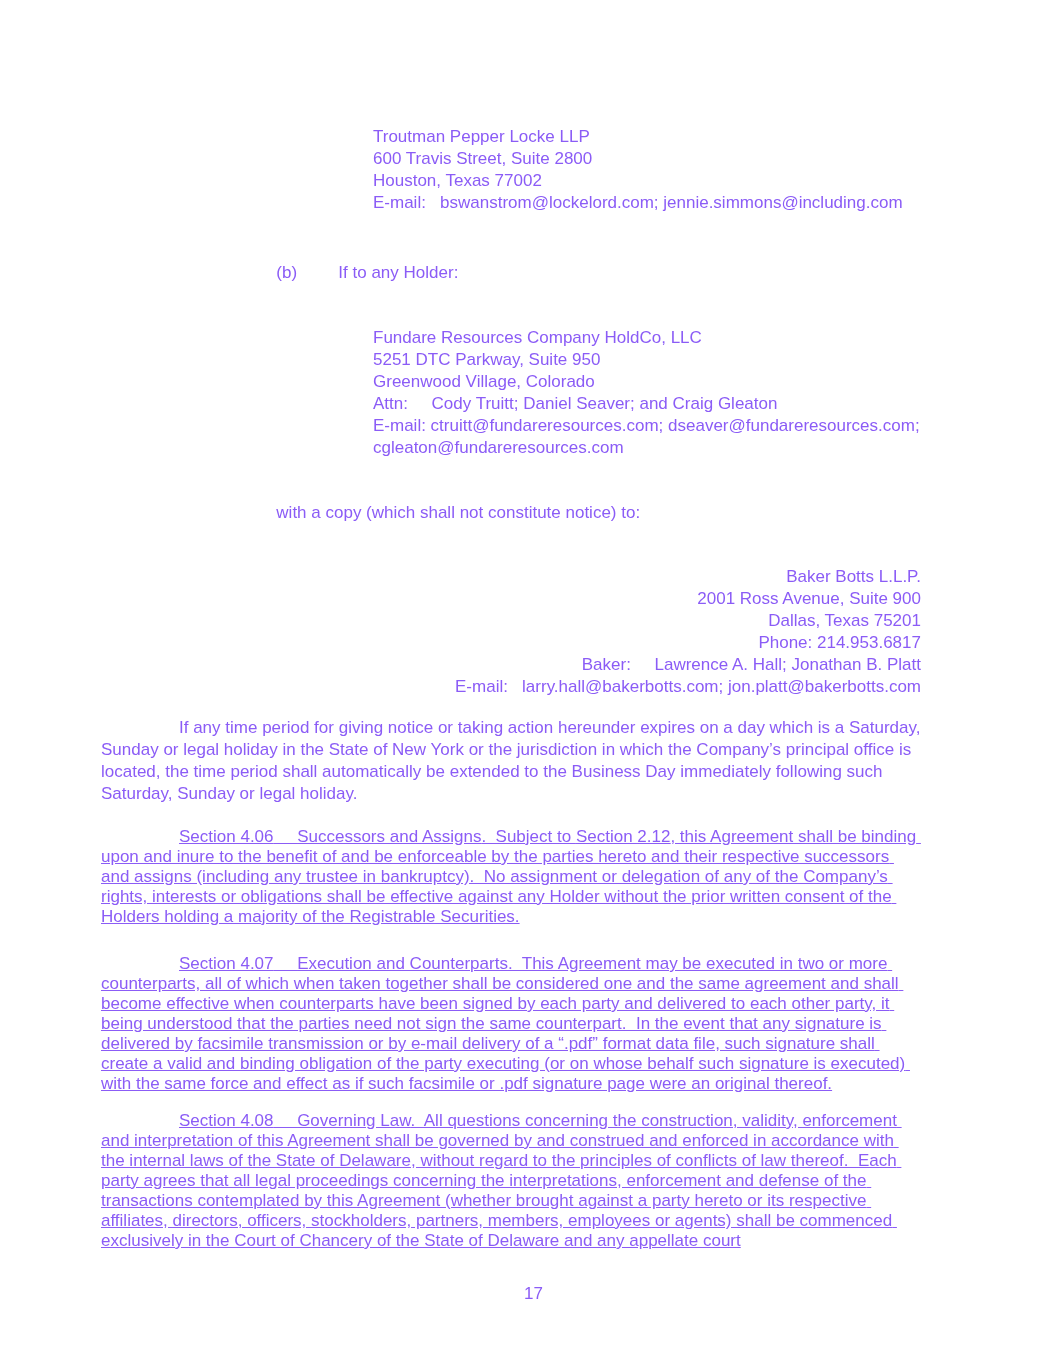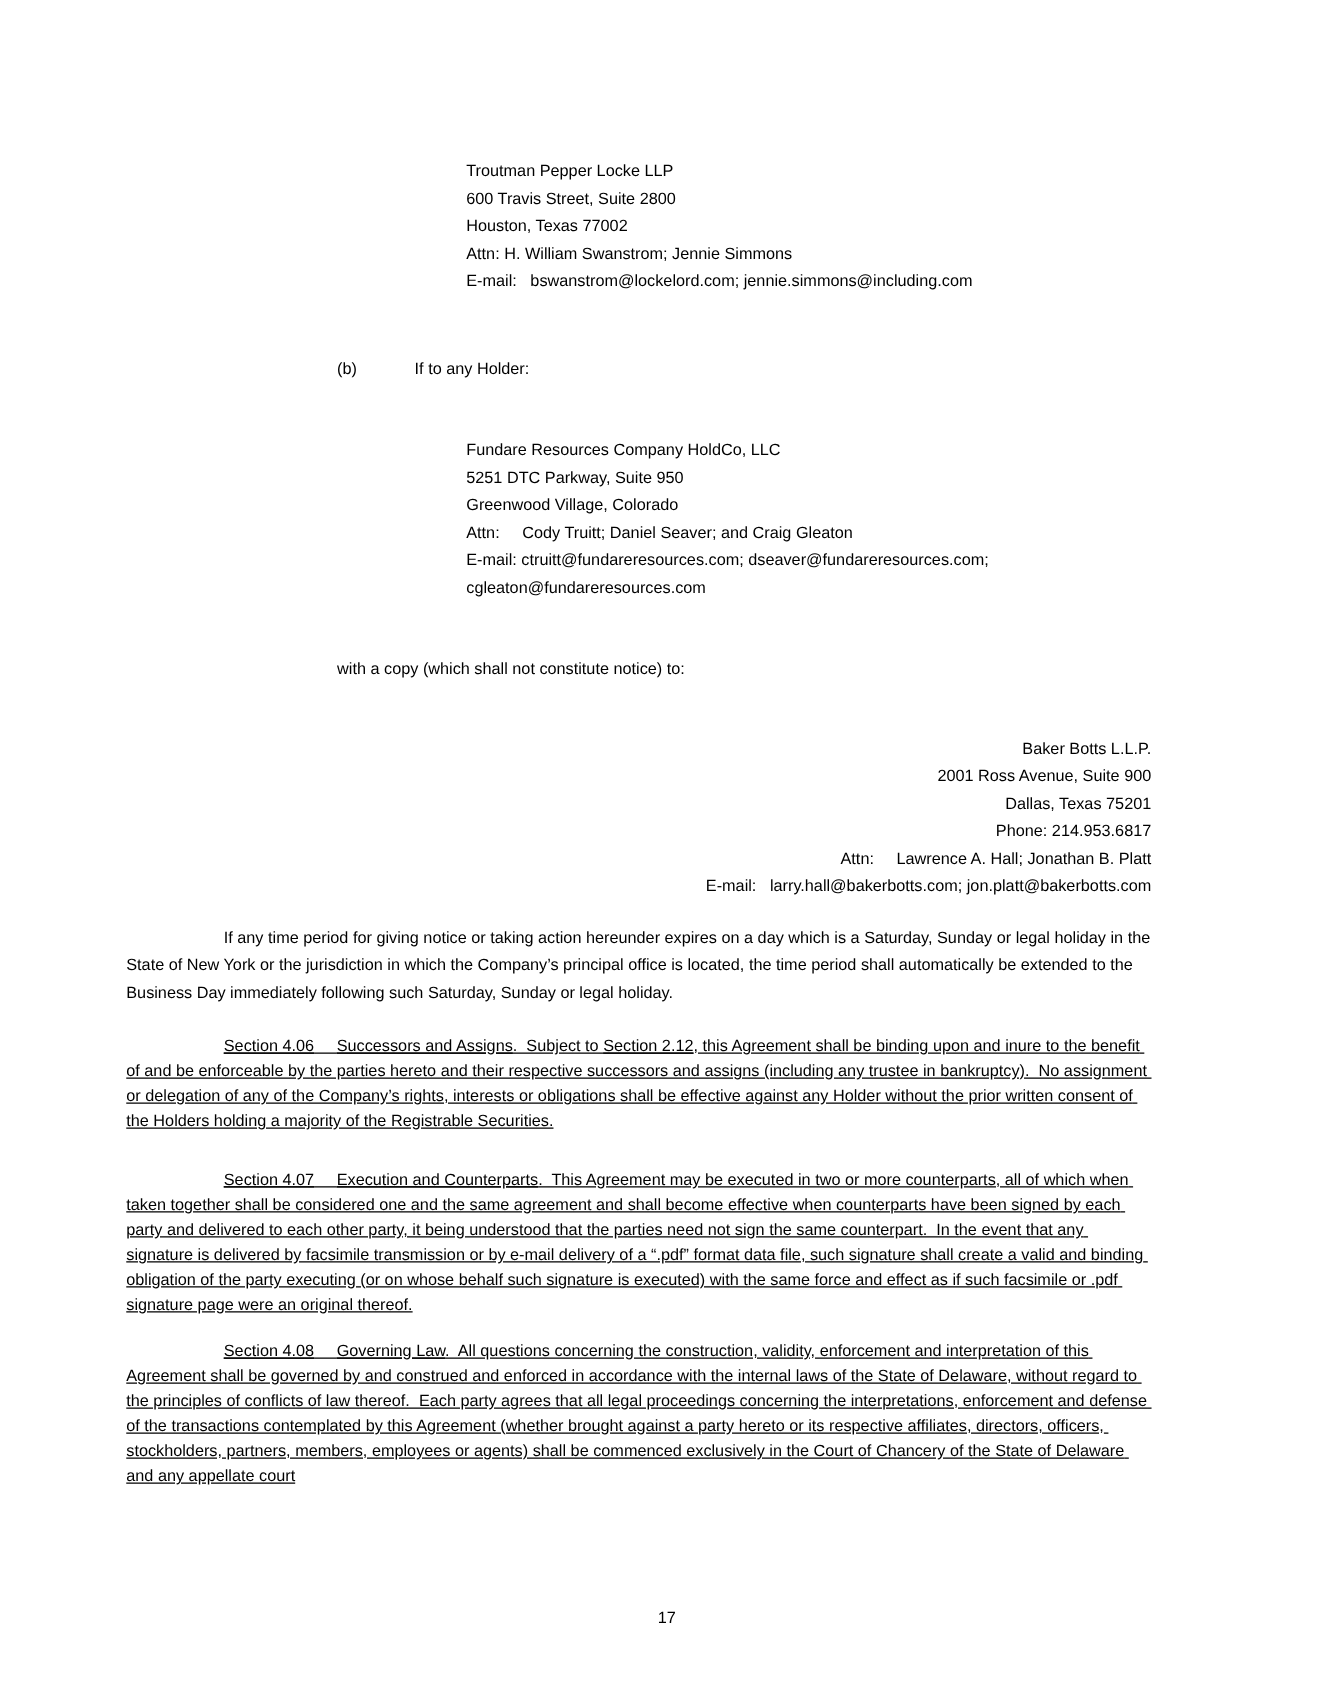--- a/index.html
+++ b/index.html
@@ -5,23 +5,23 @@
   html, body {
     margin: 0;
     padding: 0;
     background: #ffffff;
   }
   .page {
     position: relative;
     width: 1055px;
     height: 1365px;
     background: #ffffff;
-    color: #000000;
+    color: #8b5cf6;
     font-family: "Liberation Sans", "DejaVu Sans", sans-serif;
-    font-size: 13px;
+    font-size: 17px;
     overflow: hidden;
   }
   .content {
     position: absolute;
     left: 101px;
     top: 126px;
     width: 820px;
   }
   .addr {
     margin-left: 272px;
@@ -70,21 +70,20 @@
 </head>
 <body>
 
 <div class="page">
   <div class="content">
 
     <div class="addr mb26">
       <div class="line">Troutman Pepper Locke LLP</div>
       <div class="line">600 Travis Street, Suite 2800</div>
       <div class="line">Houston, Texas 77002</div>
-      <div class="line">Attn: H. William Swanstrom; Jennie Simmons</div>
       <div class="line">E-mail:   bswanstrom@lockelord.com; jennie.simmons@including.com</div>
     </div>
 
     <div class="clause mb21">
       <span class="marker">(b)</span><span>If to any Holder:</span>
     </div>
 
     <div class="addr mb21">
       <div class="line">Fundare Resources Company HoldCo, LLC</div>
       <div class="line">5251 DTC Parkway, Suite 950</div>
@@ -96,21 +95,21 @@
 
     <div class="clause mb20">
       <span>with a copy (which shall not constitute notice) to:</span>
     </div>
 
     <div class="addr mb19">
       <div class="line">Baker Botts L.L.P.</div>
       <div class="line">2001 Ross Avenue, Suite 900</div>
       <div class="line">Dallas, Texas 75201</div>
       <div class="line">Phone: 214.953.6817</div>
-      <div class="line">Attn:     Lawrence A. Hall; Jonathan B. Platt</div>
+      <div class="line">Baker:     Lawrence A. Hall; Jonathan B. Platt</div>
       <div class="line">E-mail:   larry.hall@bakerbotts.com; jon.platt@bakerbotts.com</div>
     </div>
 
     <div class="para mb22"><span>If any time period for giving notice or taking action hereunder expires on a day which is a Saturday, Sunday or legal holiday in the State of New York or the jurisdiction in which the Company’s principal office is located, the time period shall automatically be extended to the Business Day immediately following such Saturday, Sunday or legal holiday.</span></div>
 
     <div class="section mb27"><span style="text-decoration: underline;">Section 4.06</span><span>     </span><span style="text-decoration: underline;">Successors and Assigns</span><span>.  Subject to </span><span style="text-decoration: underline;">Section 2.12</span><span>, this Agreement shall be binding upon and inure to the benefit of and be enforceable by the parties hereto and their respective successors and assigns (including any trustee in bankruptcy).  No assignment or delegation of any of the Company’s rights, interests or obligations shall be effective against any Holder without the prior written consent of the Holders holding a majority of the Registrable Securities.</span></div>
 
     <div class="section mb17"><span style="text-decoration: underline;">Section 4.07</span><span>     </span><span style="text-decoration: underline;">Execution and Counterparts</span><span>.  This Agreement may be executed in two or more counterparts, all of which when taken together shall be considered one and the same agreement and shall become effective when counterparts have been signed by each party and delivered to each other party, it being understood that the parties need not sign the same counterpart.  In the event that any signature is delivered by facsimile transmission or by e-mail delivery of a “.pdf” format data file, such signature shall create a valid and binding obligation of the party executing (or on whose behalf such signature is executed) with the same force and effect as if such facsimile or .pdf signature page were an original thereof.</span></div>
 
     <div class="section"><span style="text-decoration: underline;">Section 4.08</span><span>     </span><span style="text-decoration: underline;">Governing Law</span><span>.  All questions concerning the construction, validity, enforcement and interpretation of this Agreement shall be governed by and construed and enforced in accordance with the internal laws of the State of Delaware, without regard to the principles of conflicts of law thereof.  Each party agrees that all legal proceedings concerning the interpretations, enforcement and defense of the transactions contemplated by this Agreement (whether brought against a party hereto or its respective affiliates, directors, officers, stockholders, partners, members, employees or agents) shall be commenced exclusively in the Court of Chancery of the State of Delaware and any appellate court</span></div>

